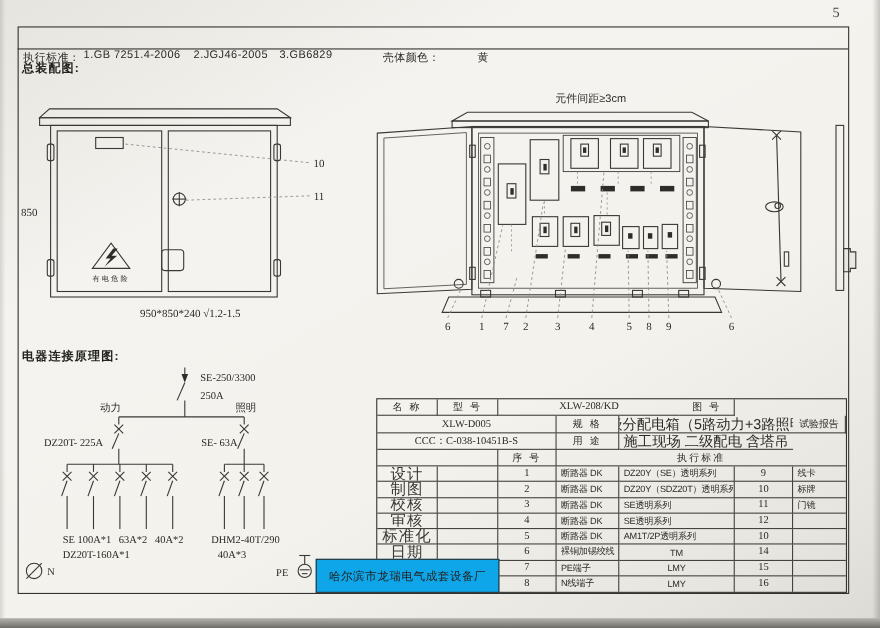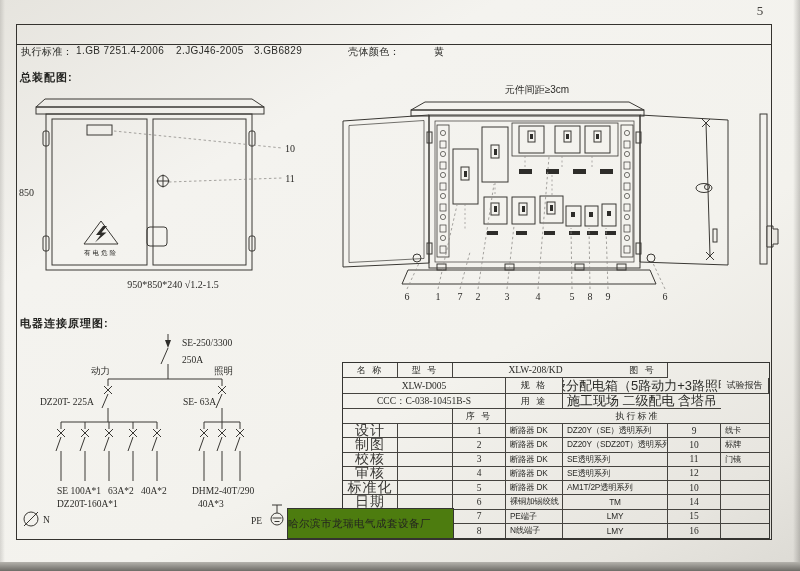--- a/index.html
+++ b/index.html
@@ -37,21 +37,21 @@
   .lft{justify-content:flex-start;padding-left:4px}
   .s2{grid-column:span 2}.s3{grid-column:span 3}.s5{grid-column:span 5}
   .r2{grid-row:span 2}
   .nr{border-right:none}.nb{border-bottom:none}
   .b{font-weight:bold;font-size:10px;letter-spacing:1px}
   .mono-num{font-family:"Liberation Serif",serif;font-size:9.5px}
   .small{font-size:13px}
   .ser{font-size:8.3px;letter-spacing:-.2px}
   .role{font-size:14px;color:#3a3936;letter-spacing:1px}
   .company{position:absolute;left:287px;top:508px;width:165px;height:29px;
-     border:1.4px solid #343431;background:#4d7c0f;display:flex;align-items:center;
+     border:1.4px solid #343431;background:#0ea5e9;display:flex;align-items:center;justify-content:center;
      font-size:10.5px;letter-spacing:.5px;color:#232320;z-index:3;white-space:nowrap}
 </style>
 </head>
 <body>
 
 <div class="paper"></div>
 
 <svg class="line-art" width="800" height="571" viewBox="0 0 800 571">
   <g stroke="#3a3834" stroke-width="1" fill="none">
 
@@ -343,21 +343,21 @@
 <div class="header-rule"></div>
 <div class="page-num">5</div>
 
 <span class="hdr" style="left:21px">执行标准：</span>
 <span class="hdr" style="left:76px">1.GB 7251.4-2006</span>
 <span class="hdr" style="left:176px">2.JGJ46-2005</span>
 <span class="hdr" style="left:254px">3.GB6829</span>
 <span class="hdr" style="left:348px">壳体颜色：</span>
 <span class="hdr" style="left:434px">黄</span>
 
-<div class="sec" style="left:20px;top:70px">总装配图:</div>
+<div class="sec" style="left:20px;top:54px">总装配图:</div>
 <div class="sec" style="left:20px;top:316px">电器连接原理图:</div>
 
 <div class="t">
 
   <div class="c lab">名 称</div>
   <div class="c lab">型 号</div>
   <div class="c s3 nr mono-num">XLW-208/KD</div>
 
   <div class="c lab">图 号</div>
   <div class="c s3 mono-num">XLW-D005</div>

